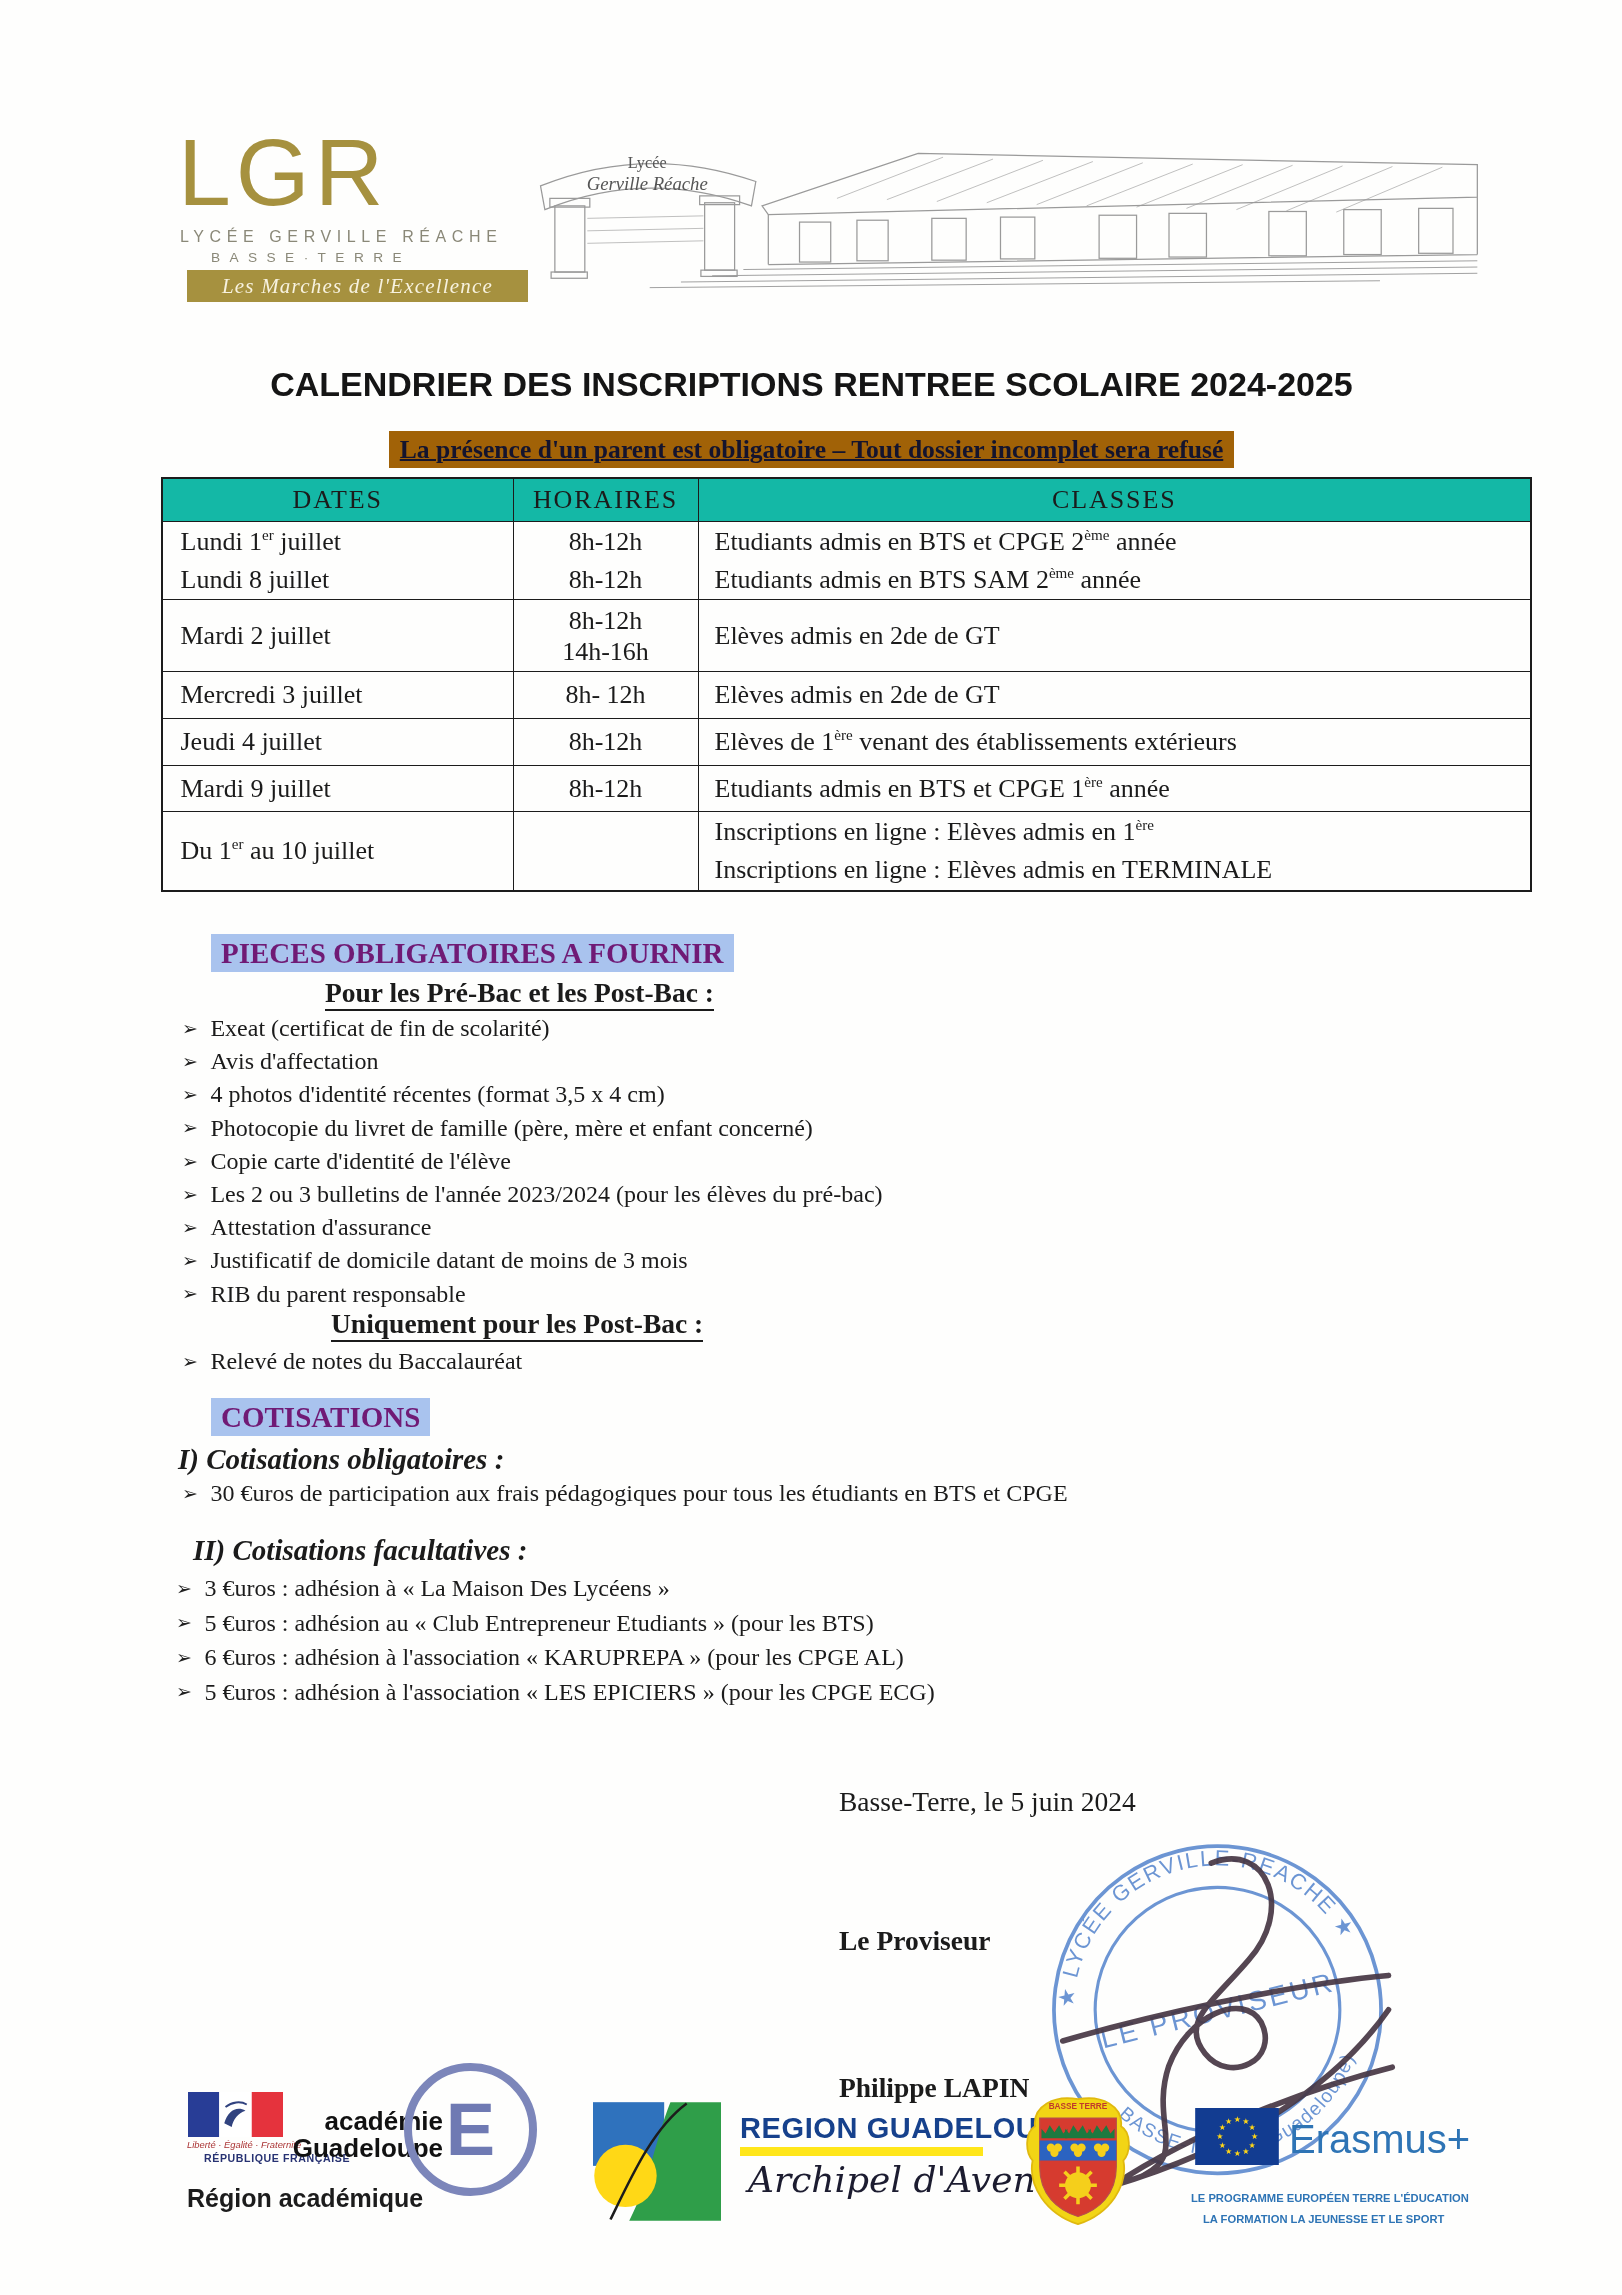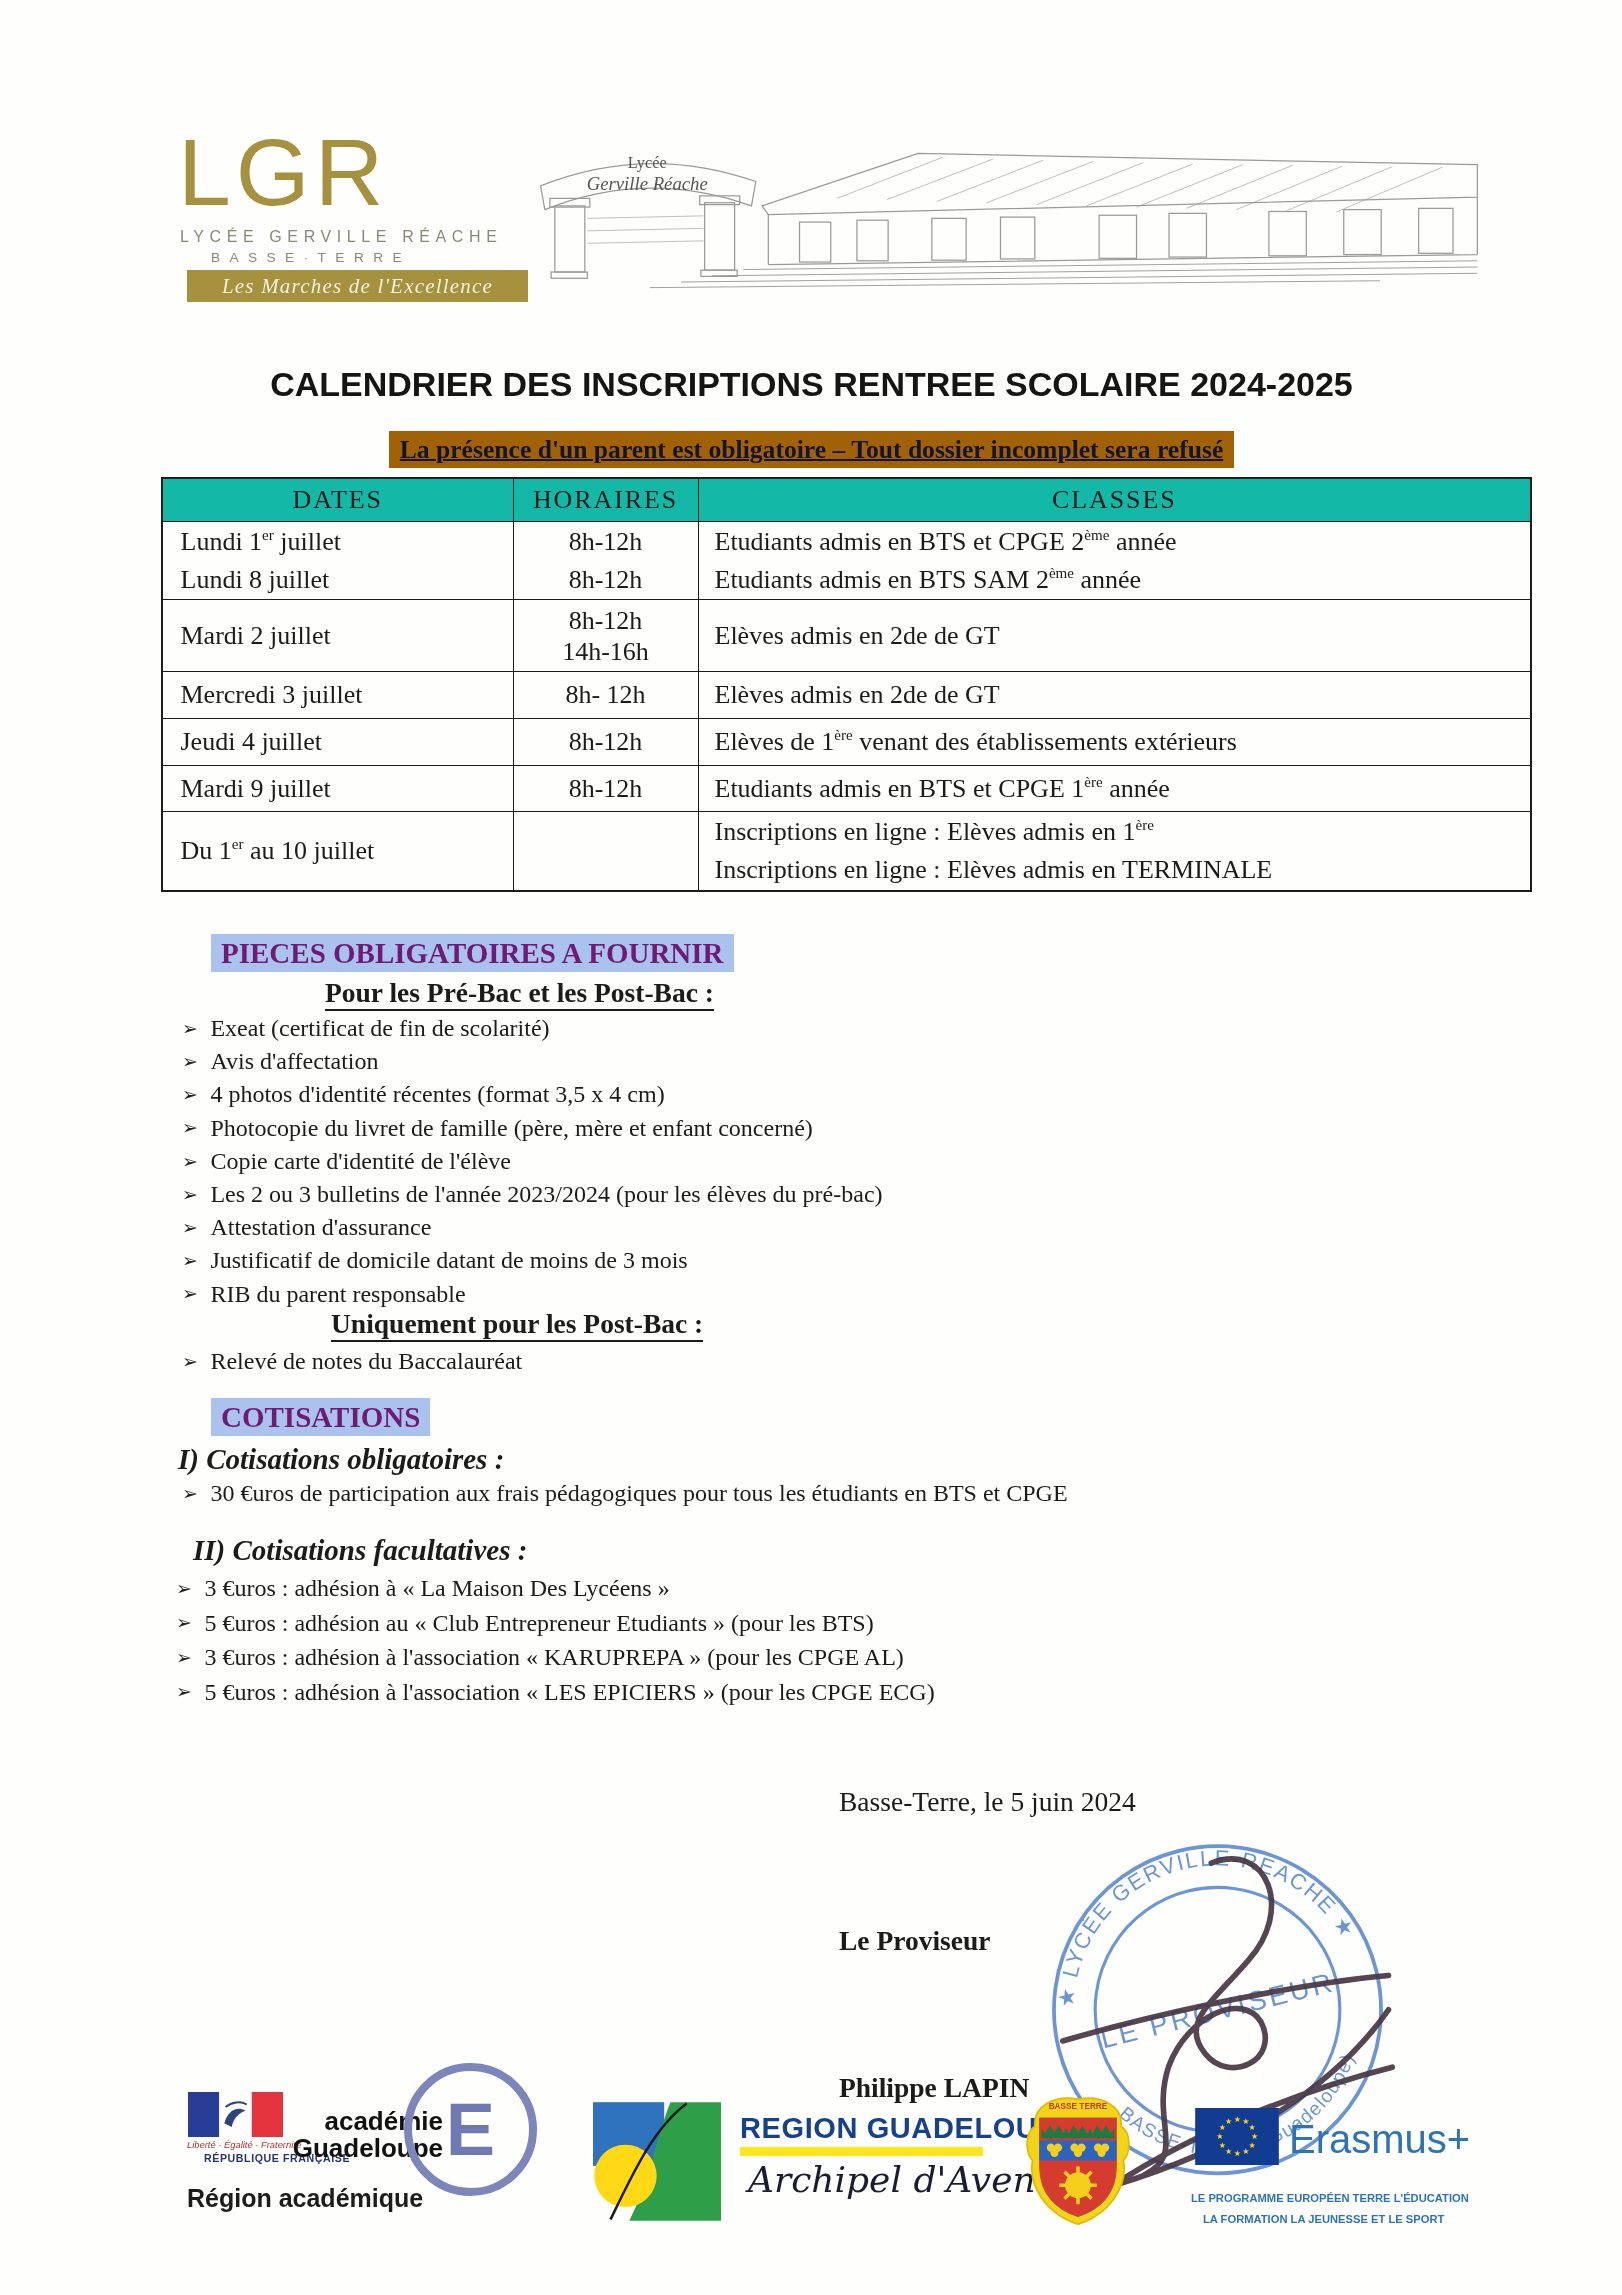--- a/index.html
+++ b/index.html
@@ -266,21 +266,21 @@
     <div class="li">
       <span class="blt">➢</span>
       <span class="lit">3 €uros : adhésion à « La Maison Des Lycéens »</span>
       </div>
     <div class="li">
       <span class="blt">➢</span>
       <span class="lit">5 €uros : adhésion au « Club Entrepreneur Etudiants » (pour les BTS)</span>
       </div>
     <div class="li">
       <span class="blt">➢</span>
-      <span class="lit">3 €uros : adhésion à l'association « KARUPREPA » (pour les CPGE AL)</span>
+      <span class="lit">6 €uros : adhésion à l'association « KARUPREPA » (pour les CPGE AL)</span>
       </div>
     <div class="li">
       <span class="blt">➢</span>
       <span class="lit">5 €uros : adhésion à l'association « LES EPICIERS » (pour les CPGE ECG)</span>
       </div>
   </div>
 
   <div class="abs sig-date">Basse-Terre, le 5 juin 2024</div>
   <div class="abs sig-role">Le Proviseur</div>
   <div class="abs sig-name">Philippe LAPIN</div>

